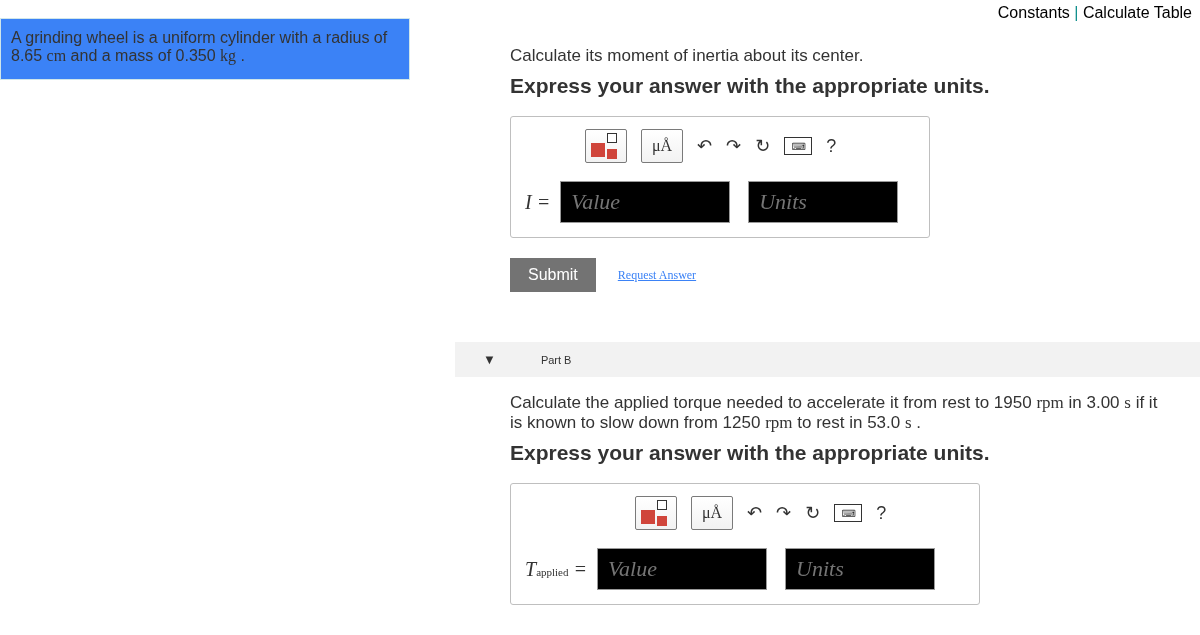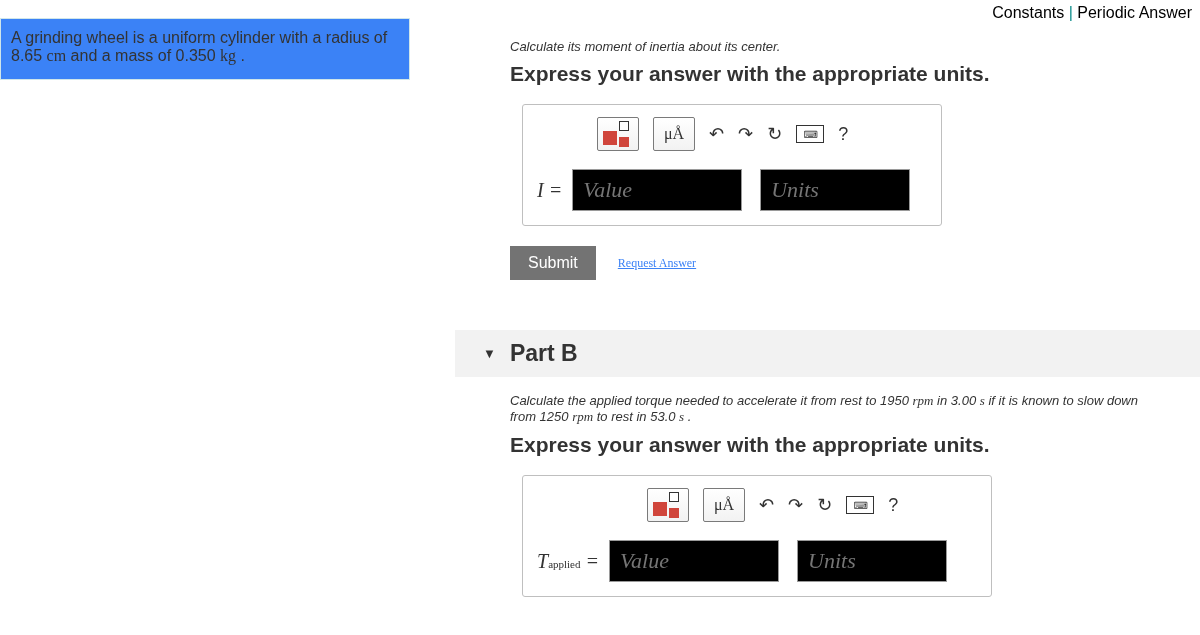--- a/index.html
+++ b/index.html
@@ -33,28 +33,28 @@
   }
   .left-pane .serif { font-family: Georgia, 'Times New Roman', serif; }
   .right-pane {
     position: absolute;
     left: 455px;
     top: 0;
     right: 0;
     padding: 0;
   }
   .section { padding: 18px 40px 10px 55px; }
-  .prompt-line { font-size: 13px; margin: 21px 0 6px; font-style: italic; }
+  .prompt-line { font-size: 17px; margin: 28px 0 6px; }
   .instr { font-weight: bold; font-size: 21px; margin: 8px 0 18px; }
   .ans-box {
     border: 1px solid #bfbfbf;
     border-radius: 3px;
     padding: 12px 14px 14px;
     width: 420px;
-    margin-left: 12px;
+    margin-left: 0;
   }
   .ans-box.wide { width: 470px; }
   .toolbar { display: flex; align-items: center; gap: 14px; margin-left: 60px; }
   .toolbar .btn {
     height: 34px; width: 42px;
     border: 1px solid #7a7a7a;
     border-radius: 2px;
     display: flex; align-items: center; justify-content: center;
     cursor: pointer;
     background: linear-gradient(#fff,#f2f2f2);
@@ -89,28 +89,28 @@
     padding: 8px 18px; font-size: 16px; cursor: pointer;
   }
   .req-link { color: #3b82f6; text-decoration: underline; cursor:pointer; font-size: 12px; font-family: Liberation Serif, serif; }
   .part-header {
     background: #f2f2f2;
     padding: 10px 40px 10px 28px;
     display:flex; align-items:center; gap: 14px;
     margin-top: 40px;
   }
   .part-header .tri { color:#333; font-size:13px; cursor:pointer; }
-  .part-header .lbl { font-weight: bold; font-size: 23px; }
+  .part-header .lbl { font-weight: normal; font-size: 11px; margin-left: 31px; }
   .serif2 { font-family: Georgia,'Times New Roman',serif; }
 </style>
 </head>
 <body>
 
 <div class="top-links">
-  <a>Constants</a><span> | </span><a>Periodic Answer</a>
+  <a>Constants</a><span> | </span><a>Calculate Table</a>
 </div>
 
 <div class="left-pane">
   <span>A grinding wheel is a uniform cylinder with a radius of 8.65 </span><span class="serif">cm</span><span> and a mass of 0.350 </span><span class="serif">kg</span><span> .</span>
 </div>
 
 <div class="right-pane">
 
   <div class="section">
     <div class="prompt-line">Calculate its moment of inertia about its center.</div>

